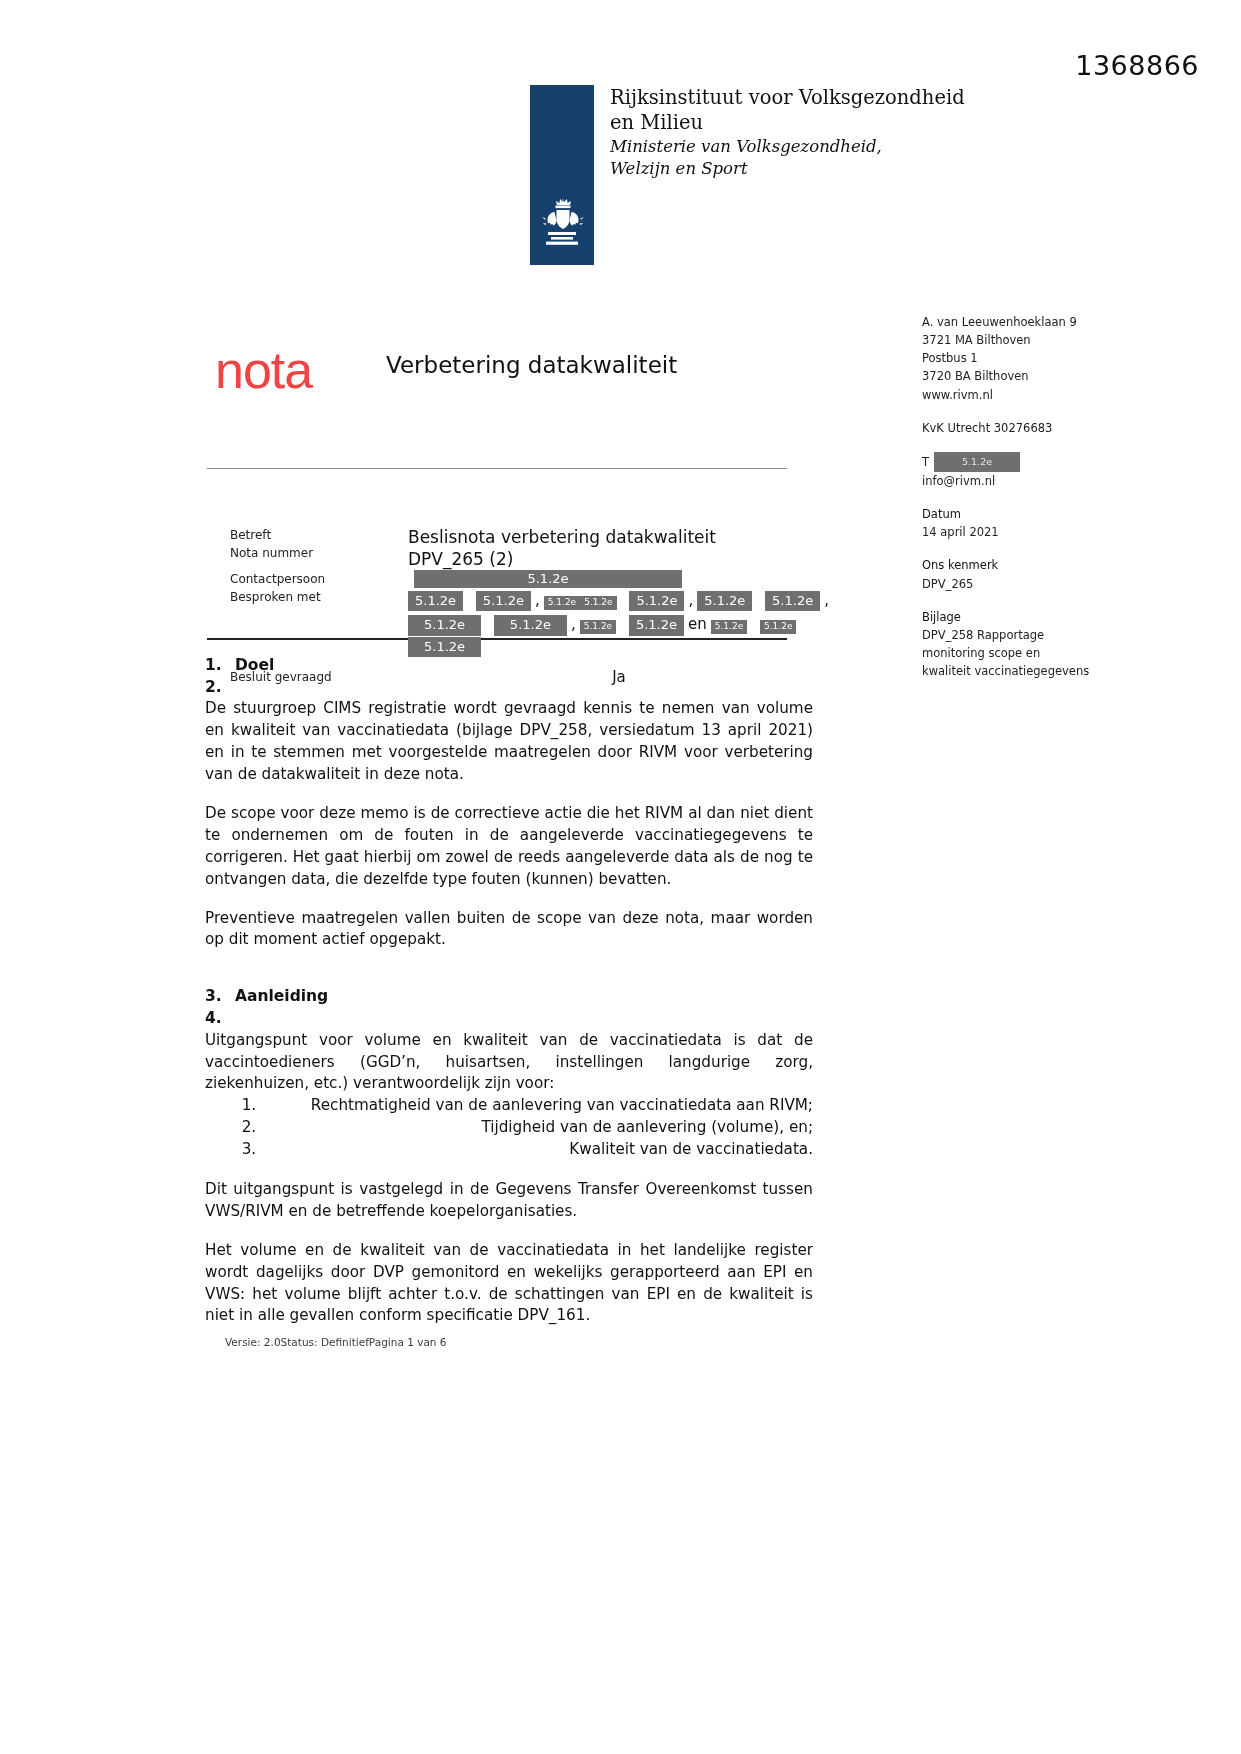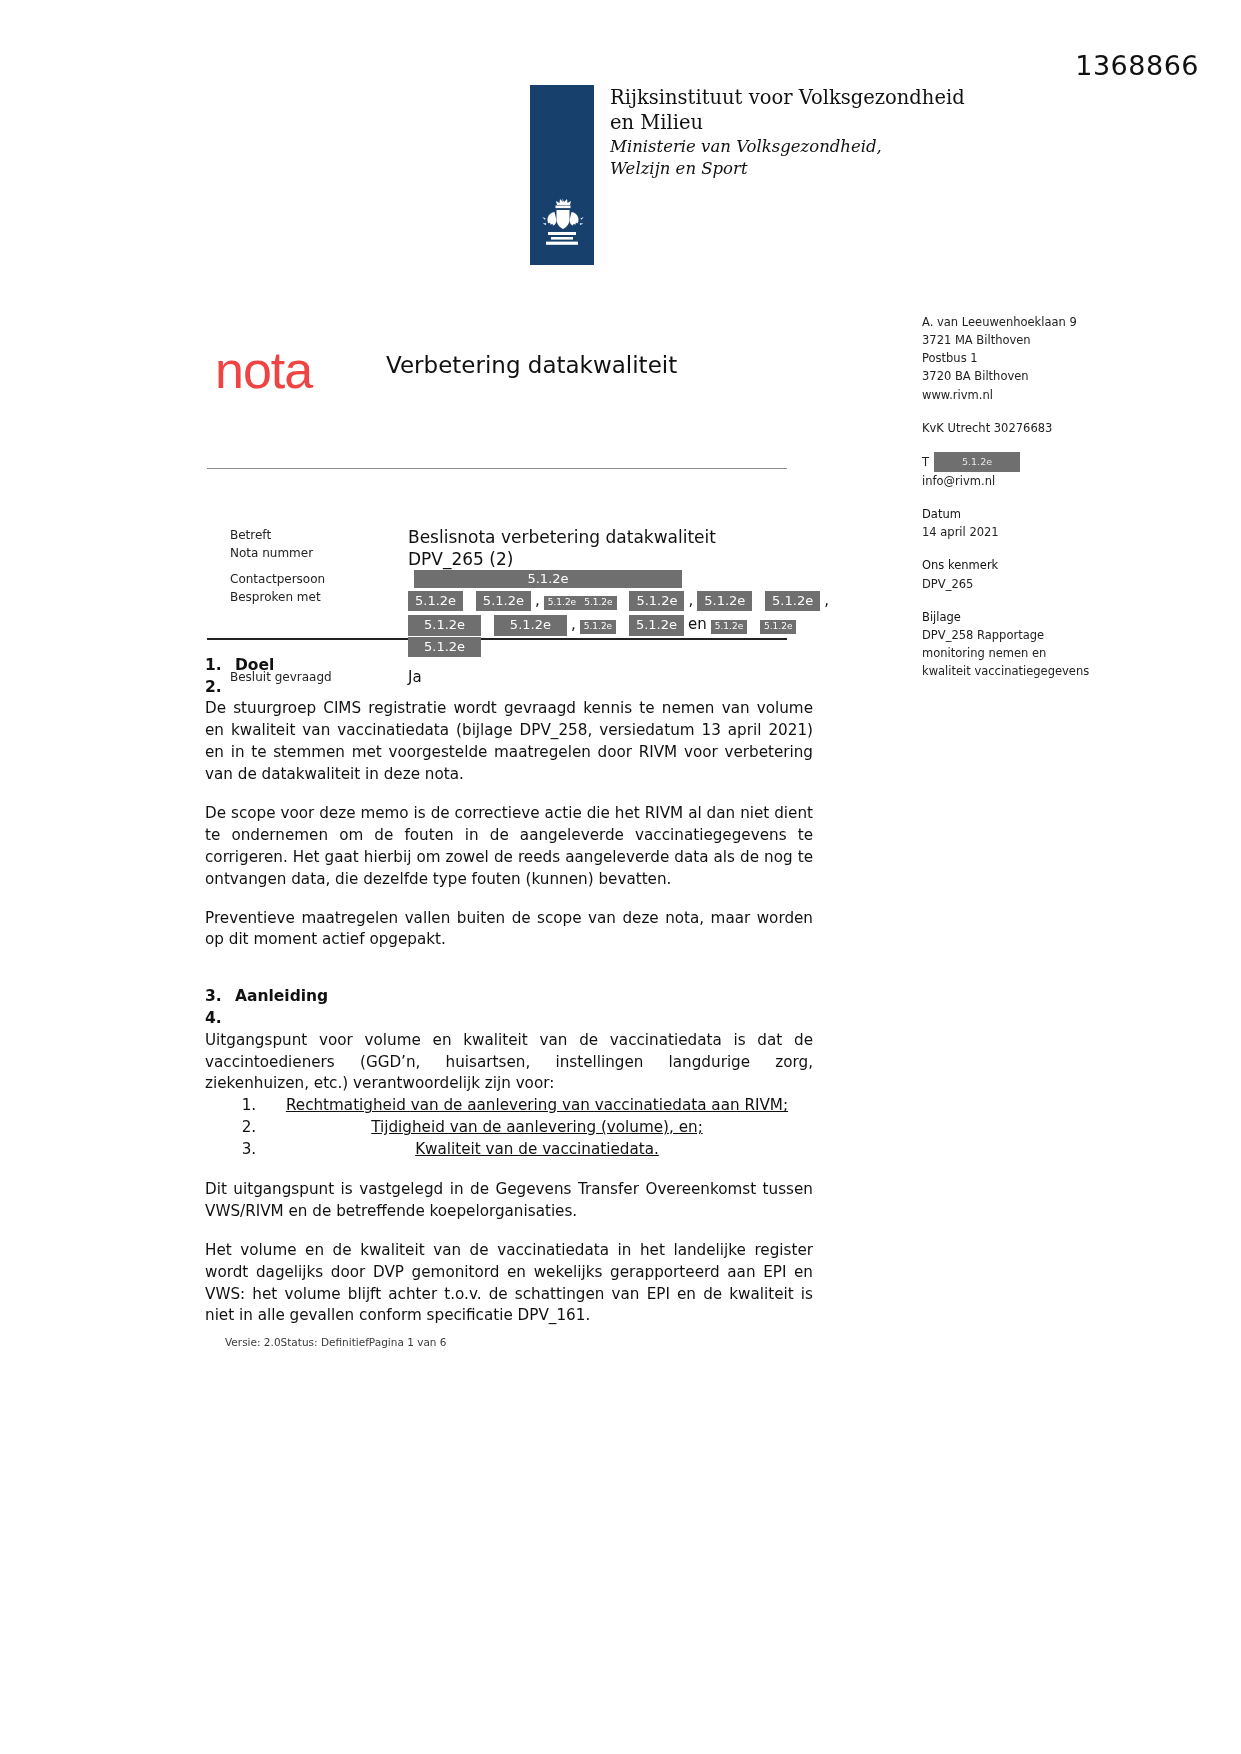--- a/index.html
+++ b/index.html
@@ -159,21 +159,21 @@
     display: block;
     background: #6f6f6f;
     color: #ffffff;
     text-align: center;
     font-size: 13px;
     padding: 1px 0 2px;
     width: 268px;
     margin-left: 6px;
   }
   .besluit-val {
-    font-size: 15px; color: #111;
+    font-size: 15px; color: #111; text-align: center;
   }
 
   
   .body {
     position: absolute;
     left: 205px; top: 655px;
     width: 608px;
     font-size: 15.2px;
     line-height: 1.44;
     color: #111;
@@ -184,22 +184,21 @@
     font-weight: bold;
     margin: 0;
     line-height: 1.40;
   }
   .body h2 .num { display: inline-block; width: 30px; }
   .body p { margin: 0 0 17px; }
   .body .spacer { height: 18px; }
   .body ol.sub {
     margin: 0 0 0 0;
     padding-left: 56px;
-    text-align: center;
-    text-decoration: underline;
+    text-align: right;
   }
   .body ol.sub li { line-height: 1.44; }
 
   
   .footer {
     position: absolute;
     left: 225px; top: 1336px;
     width: 790px;
     display: flex;
     justify-content: flex-start;
@@ -264,21 +263,21 @@
   </div>
 
   <div class="blk">
     <div class="lbl">Ons kenmerk</div>
     <div>DPV_265</div>
   </div>
 
   <div class="blk">
     <div class="lbl">Bijlage</div>
     <div>DPV_258 Rapportage</div>
-    <div>monitoring nemen en</div>
+    <div>monitoring scope en</div>
     <div>kwaliteit vaccinatiegegevens</div>
   </div>
 </div>
 
 <div class="nota-title">nota</div>
 <div class="nota-sub">Verbetering datakwaliteit</div>
 
 <div class="rule-top"></div>
 <div class="rule-bottom"></div>
 

